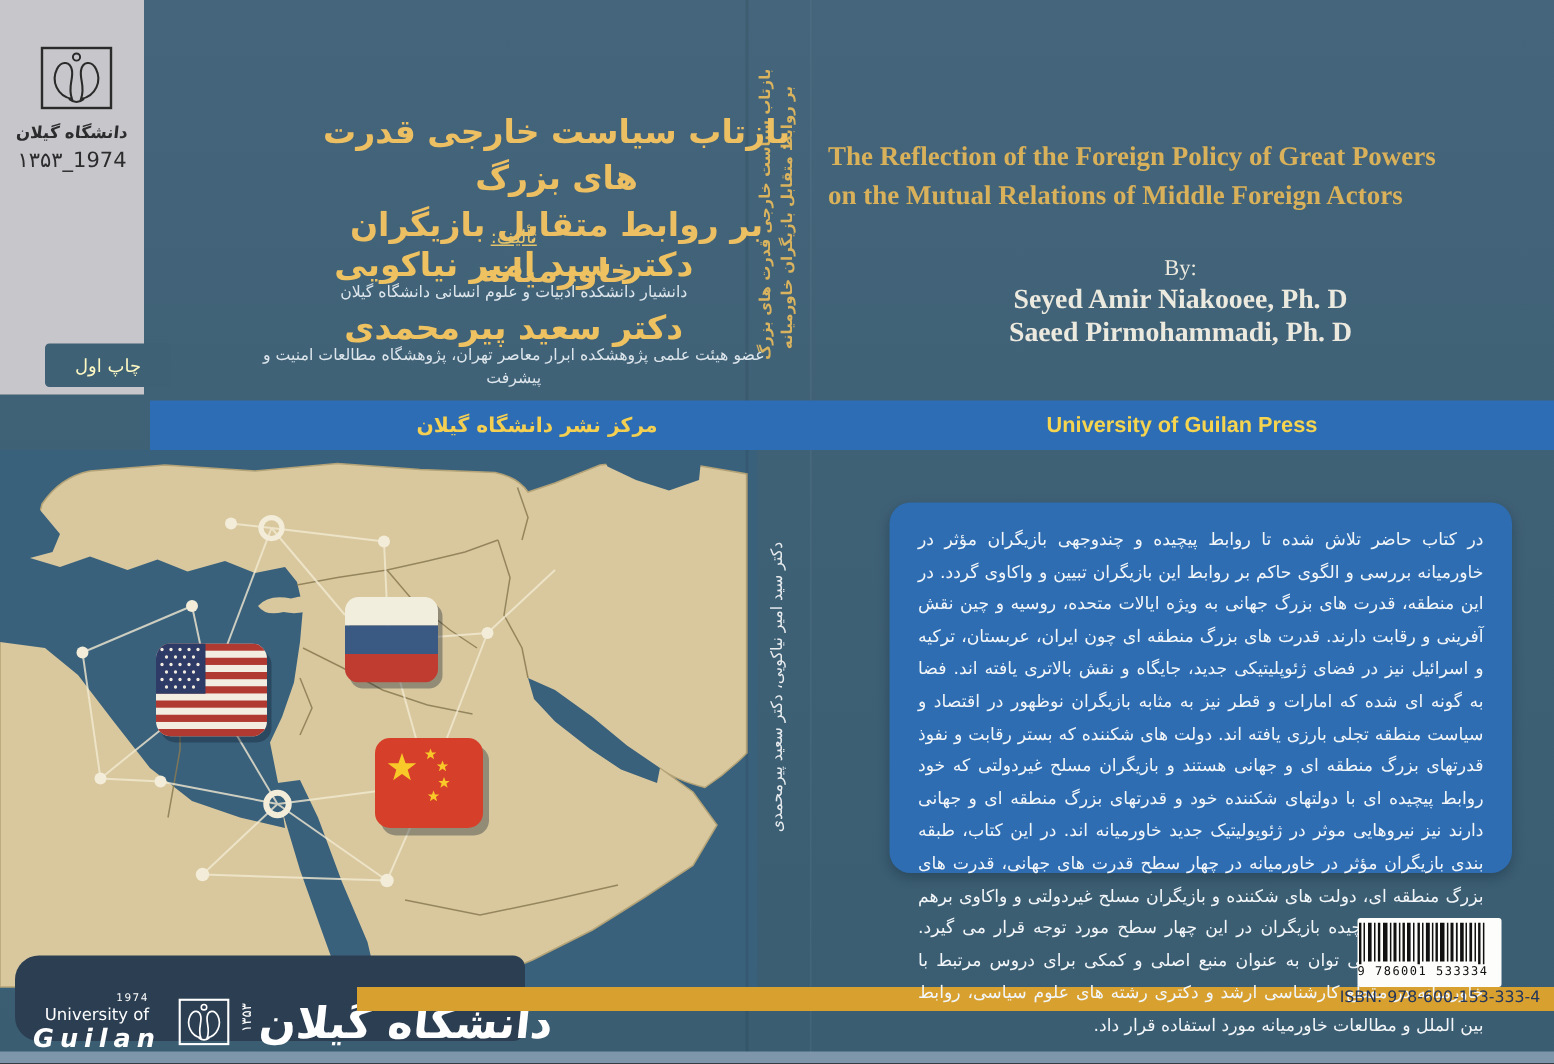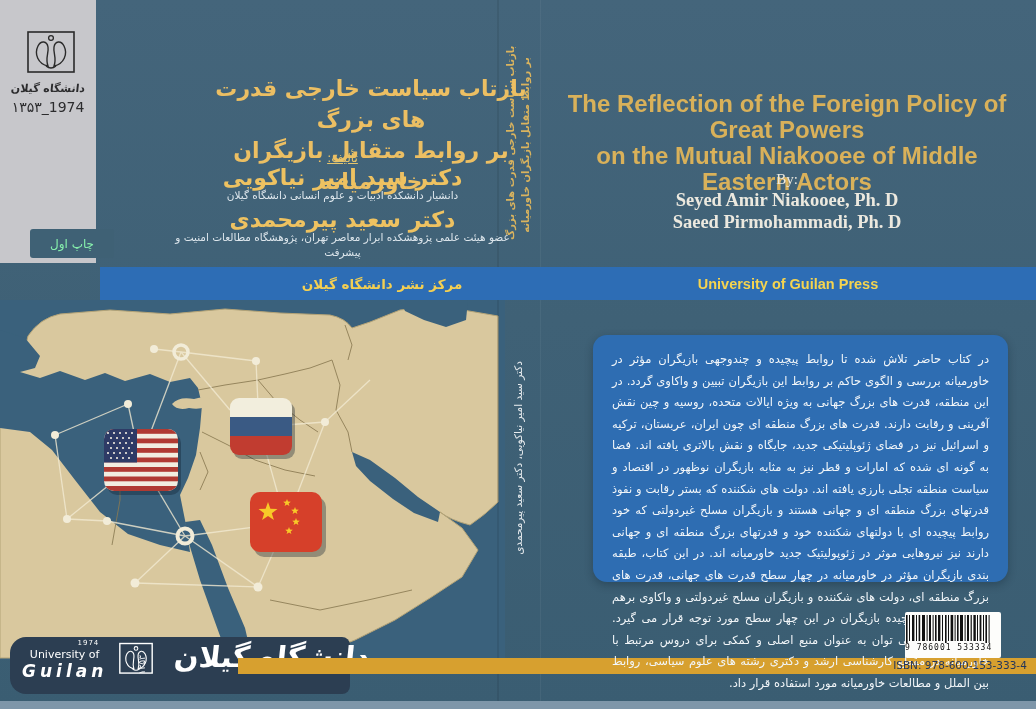--- a/index.html
+++ b/index.html
@@ -9,50 +9,50 @@
   .abs{position:absolute;}
 
   
   .gray-strip{left:0;top:0;width:96px;height:263px;background:#c7c7cb;z-index:2;}
   .emblem-top{left:24px;top:30px;width:54px;height:48px;}
   .logo-callig-sm{left:0;top:82px;width:96px;text-align:center;color:#2c2c2e;
                   font-size:11px;font-weight:bold;transform:skewX(-6deg);}
   .logo-years{left:0;top:99px;width:96px;text-align:center;color:#2c2c2e;font-size:14px;
               letter-spacing:1px;direction:ltr;}
   .edition-box{left:30px;top:229px;width:84px;height:29px;background:#3f6175;border-radius:3px;
-               color:#86efac;font-size:12px;display:flex;align-items:center;justify-content:center;z-index:3;}
+               color:#fef9c3;font-size:12px;display:flex;align-items:center;justify-content:center;z-index:3;}
 
   
   .spine-line-l{left:497px;top:0;width:2px;height:709px;background:rgba(0,0,0,.08);z-index:4;}
   .spine-line-r{left:540px;top:0;width:1px;height:709px;background:rgba(255,255,255,.05);z-index:4;}
   .spine-title{left:518px;top:145px;width:190px;text-align:center;color:#d9b35e;font-size:10px;
                font-weight:bold;line-height:15px;transform:translate(-50%,-50%) rotate(-90deg);
                transform-origin:center;white-space:nowrap;z-index:5;}
   .spine-authors{left:518px;top:458px;width:220px;text-align:center;color:#e8ecef;font-size:10.5px;
                transform:translate(-50%,-50%) rotate(-90deg);white-space:nowrap;z-index:5;}
 
   
   .fa-title{left:191px;top:73px;width:360px;text-align:center;color:#ecbf63;font-size:22px;
             font-weight:bold;line-height:31px;direction:rtl;z-index:5;}
   .fa-authors{left:160px;top:151px;width:365px;text-align:center;direction:rtl;z-index:5;}
   .fa-byline{color:#e4c46c;font-size:12px;margin-bottom:3px;text-decoration:underline;}
   .fa-author{color:#eec261;font-size:22px;font-weight:bold;line-height:20px;}
   .fa-role{color:#dde6ec;font-size:10.5px;line-height:15px;margin-bottom:7px;}
 
   
-  .en-title{left:552px;top:91px;width:470px;text-align:center;color:#d9b15a;
-            font-family:Liberation Sans, sans-serif;font-size:24px;font-weight:bold;line-height:26px;z-index:5;}
+  .en-title{left:552px;top:91px;width:470px;text-align:left;color:#d9b15a;
+            font-family:Liberation Serif, serif;font-size:18px;font-weight:bold;line-height:26px;z-index:5;}
   .en-by{left:552px;top:170px;width:470px;text-align:center;color:#ece9df;
          font-family:"Liberation Serif",serif;z-index:5;}
   .en-by .by-label{font-size:15px;line-height:19px;}
   .en-by .en-author{font-size:18.5px;font-weight:bold;line-height:22px;}
 
   
   .pub-bar{left:100px;top:267px;width:936px;height:33px;background:#2d6db5;z-index:6;}
-  .pub-fa{position:absolute;left:112px;top:0;width:340px;height:33px;display:flex;align-items:center;
+  .pub-fa{position:absolute;left:88px;top:0;width:340px;height:33px;display:flex;align-items:center;
           justify-content:center;color:#f3cf52;font-size:13.5px;font-weight:bold;direction:rtl;}
   .pub-en{position:absolute;left:460px;top:0;width:456px;height:33px;display:flex;align-items:center;
           justify-content:center;color:#f5d44f;font-size:14.5px;font-weight:bold;
           font-family:"Liberation Sans",sans-serif;}
 
   
   .blurb{left:593px;top:335px;width:415px;height:247px;background:#2e6db2;border-radius:14px;
          box-shadow:0 3px 8px rgba(10,25,40,.3);z-index:6;box-sizing:border-box;
          padding:14px 19px;direction:rtl;text-align:justify;color:#f2f6f9;
          font-size:11.5px;line-height:21.6px;}
@@ -60,21 +60,21 @@
   
   .barcode{left:905px;top:612px;width:96px;height:46px;background:#fdfdfb;border-radius:2px;z-index:7;
            display:flex;flex-direction:column;align-items:flex-start;justify-content:flex-start;padding-top:3px;box-sizing:border-box;}
   .barcode-digits{font-family:"DejaVu Sans Mono",monospace;font-size:8px;color:#111;letter-spacing:1px;margin-top:0px;}
   .gold-stripe{left:238px;top:658px;width:798px;height:16px;background:#d7a02f;z-index:4;}
   .isbn{left:875px;top:659px;width:170px;text-align:center;color:#22355c;font-size:10.5px;z-index:7;}
 
   
   .banner{left:10px;top:637px;width:340px;height:57px;background:#2c3e52;border-radius:16px 8px 8px 16px;
           z-index:3;}
-  .banner-content{position:absolute;left:0;top:3px;width:520px;height:57px;display:flex;
+  .banner-content{position:absolute;left:0;top:16px;width:520px;height:57px;display:flex;align-items:center;
           padding-left:12px;z-index:5;}
   .univ-block{color:#fff;text-align:center;line-height:1;margin-right:10px;}
   .univ-year{font-size:7px;letter-spacing:1px;text-align:right;padding-right:8px;margin-bottom:2px;}
   .univ-l1{font-size:11px;margin-bottom:3px;white-space:nowrap;}
   .univ-l2{font-size:17px;font-weight:bold;letter-spacing:4px;white-space:nowrap;font-style:italic;}
   .emblem-bottom{width:38px;height:38px;margin-right:4px;}
   .y1353{color:#fff;font-size:9px;transform:rotate(-90deg);width:12px;margin-right:2px;}
   .callig-big{color:#fff;font-size:29px;font-weight:bold;white-space:nowrap;transform:skewX(-6deg);
               direction:rtl;}
   .bottom-edge{left:0;top:701px;width:1036px;height:8px;background:#7e96a9;z-index:8;}
@@ -259,21 +259,21 @@
   <div class="abs fa-authors">
     <div class="fa-byline">تألیف:</div>
     <div class="fa-author">دکتر سید امیر نیاکویی</div>
     <div class="fa-role">دانشیار دانشکده ادبیات و علوم انسانی دانشگاه گیلان</div>
     <div class="fa-author">دکتر سعید پیرمحمدی</div>
     <div class="fa-role">عضو هیئت علمی پژوهشکده ابرار معاصر تهران، پژوهشگاه مطالعات امنیت و پیشرفت</div>
   </div>
 
   <div class="abs en-title">
     <div>The Reflection of the Foreign Policy of Great Powers</div>
-    <div>on the Mutual Niakooee of Middle Eastern Actors</div>
+    <div>on the Mutual Relations of Middle Foreign Actors</div>
   </div>
   <div class="abs en-by">
     <div class="by-label">By:</div>
     <div class="en-author">Seyed Amir Niakooee, Ph. D</div>
     <div class="en-author">Saeed Pirmohammadi, Ph. D</div>
   </div>
 
   <div class="abs pub-bar">
     <div class="pub-fa">مرکز نشر دانشگاه گیلان</div>
     <div class="pub-en">University of Guilan Press</div>

